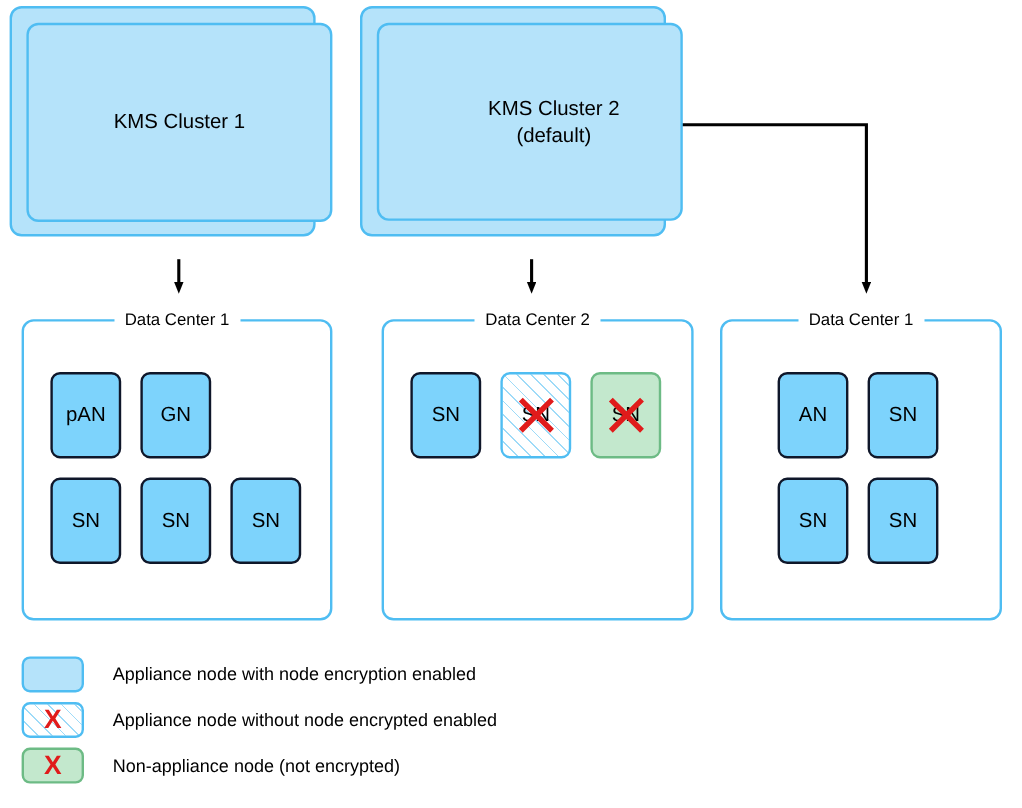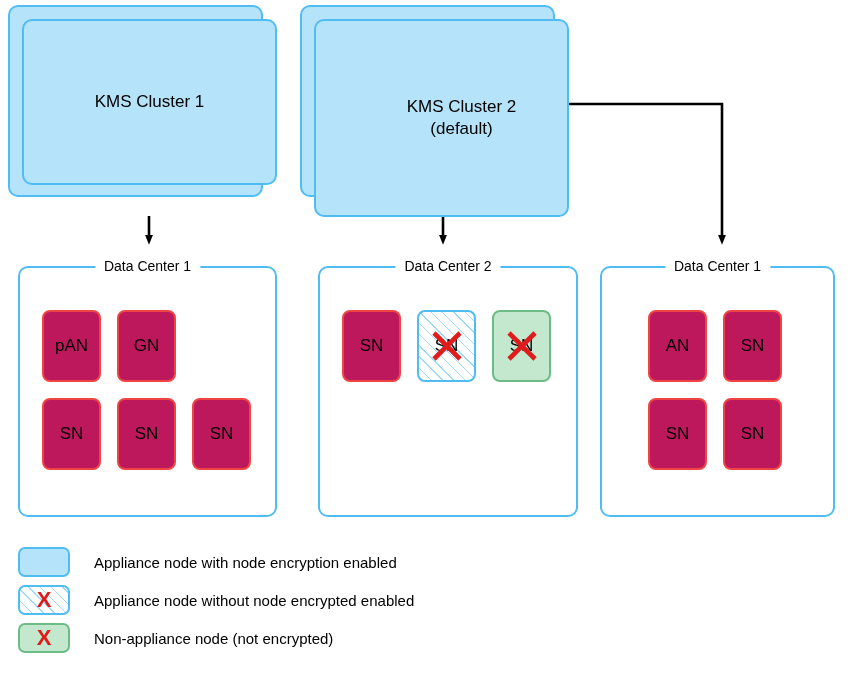--- a/index.html
+++ b/index.html
@@ -87,22 +87,22 @@
     height: 72px;
     border-radius: 8px;
     box-sizing: border-box;
     display: flex;
     align-items: center;
     justify-content: center;
     font-size: 17px;
     color: #000000;
   }
   .node.encrypted {
-    background: #be185d;
-    border: 2px solid #ef4444;
+    background: #7dd3fc;
+    border: 2px solid #0f172a;
   }
   .node.unencrypted {
     border: 2px solid #4fbdf2;
     background-color: #ffffff;
     background-image: repeating-linear-gradient(
       45deg,
       rgba(79,189,242,0.55) 0px,
       rgba(79,189,242,0.55) 1px,
       #ffffff 1px,
       #ffffff 8px
@@ -217,21 +217,21 @@
 
   <div class="kms-stack" style="left:8px; top:5px; width:269px; height:212px;">
     <div class="kms-back" style="width:255px; height:192px;"></div>
     <div class="kms-front" style="width:255px; height:166px;">
       <span class="kms-label">KMS Cluster 1</span>
     </div>
   </div>
 
   <div class="kms-stack" style="left:300px; top:5px; width:269px; height:212px;">
     <div class="kms-back" style="width:255px; height:192px;"></div>
-    <div class="kms-front" style="width:255px; height:198px;padding-left:40px;">
+    <div class="kms-front" style="width:255px; height:165px;padding-left:40px;">
       <span class="kms-label">KMS Cluster 2
 (default)</span>
     </div>
   </div>
 
   <div class="dc-frame" style="left:18px; top:266px; width:259px; height:251px;">
     <div class="dc-title">Data Center 1</div>
     <div class="dc-nodes" style="width:215px;">
       <div class="node encrypted">
         <span class="node-text">pAN</span>

